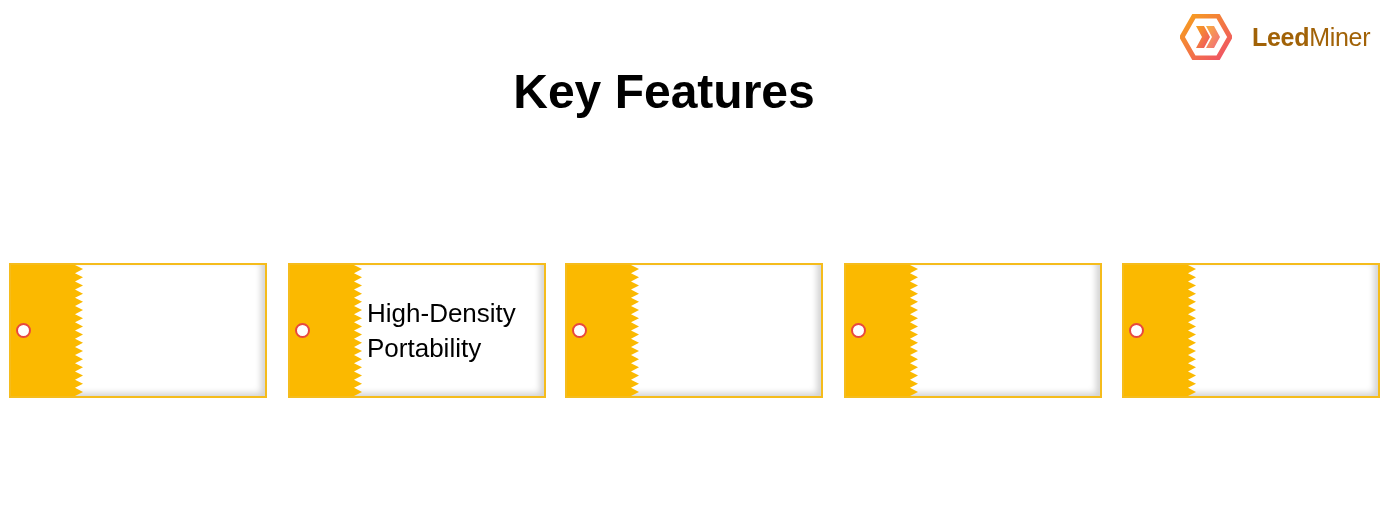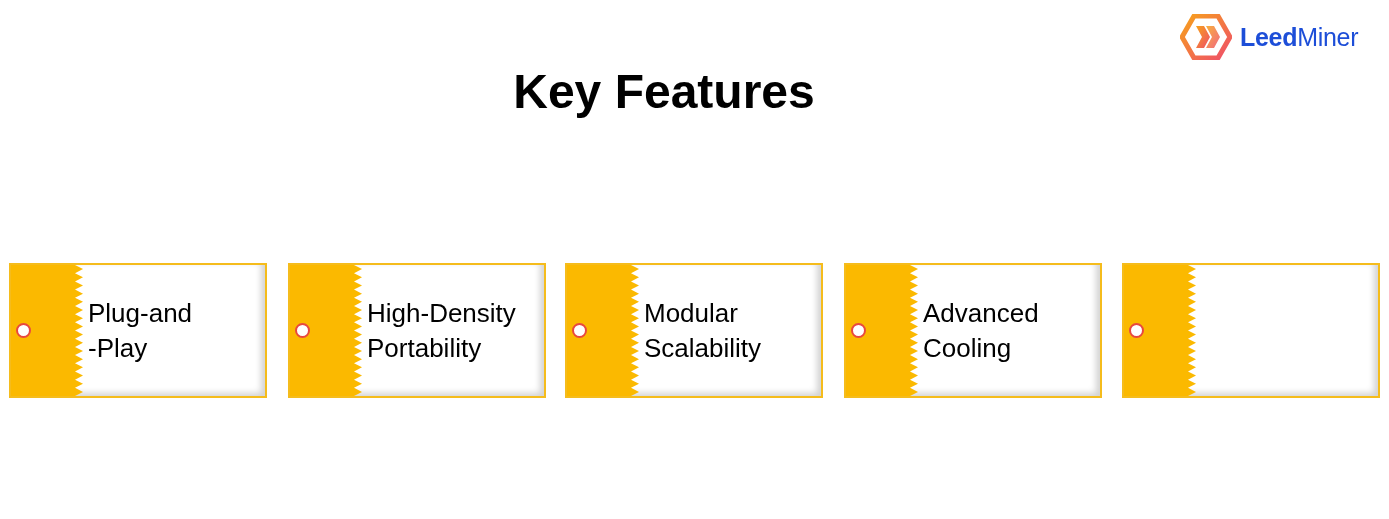--- a/index.html
+++ b/index.html
@@ -1,19 +1,19 @@
 <!DOCTYPE html>
 <html><head>
 <meta charset="utf-8">
 <style>
   html, body { margin:0; padding:0; background:#ffffff; }
   body { width:1389px; height:519px; position:relative; overflow:hidden; font-family:"Liberation Sans", sans-serif; }
   .logo { position:absolute; left:1180px; top:14px; display:flex; align-items:center; }
   .logo svg { width:52px; height:46px; }
-  .logo-text { font-size:25px; color:#1d4ed8; margin-left:8px; letter-spacing:-0.3px; }
+  .logo-text { font-size:25px; color:#a16207; margin-left:20px; letter-spacing:-0.3px; }
   .logo-text b { font-weight:700; }
   .title { position:absolute; left:0; width:1328px; top:64px; text-align:center; font-size:48px; font-weight:700; color:#000; }
   .card { position:absolute; top:263px; width:258px; height:135px; box-sizing:border-box; border:2px solid #f5bc1c; background:#fff; box-shadow: inset -4px -3px 6px rgba(0,0,0,0.18); overflow:hidden; }
   .band { position:absolute; left:0; top:0; width:72px; height:100%; }
   .band svg { position:absolute; left:0; top:0; width:72px; height:131px; }
   .dot { position:absolute; left:5px; top:58px; width:11px; height:11px; border-radius:50%; background:#fff; border:2px solid #e8483f; }
   .label { position:absolute; left:77px; top:0; height:100%; display:flex; align-items:center; font-size:26px; line-height:35px; color:#000; white-space:pre-line; }
 </style>
 </head>
 <body>
@@ -35,55 +35,49 @@
 
 <div class="title">Key Features</div>
 
 <div class="card" style="left:9px">
   <div class="band">
       <svg viewBox="0 0 72 131" preserveAspectRatio="none">
         <path class="zz" fill="#fbb900" d="M0 0 L64 0 L72 4.09 L64 8.19 L72 12.28 L64 16.38 L72 20.47 L64 24.56 L72 28.66 L64 32.75 L72 36.84 L64 40.94 L72 45.03 L64 49.13 L72 53.22 L64 57.31 L72 61.41 L64 65.50 L72 69.59 L64 73.69 L72 77.78 L64 81.88 L72 85.97 L64 90.06 L72 94.16 L64 98.25 L72 102.34 L64 106.44 L72 110.53 L64 114.63 L72 118.72 L64 122.81 L72 126.91 L64 131.00 L0 131 Z"></path>
       </svg>
     </div>
   <div class="dot"></div>
-  <div class="label">Plug-and
--Play</div>
 </div>
 
 <div class="card" style="left:288px">
   <div class="band">
       <svg viewBox="0 0 72 131" preserveAspectRatio="none">
         <path class="zz" fill="#fbb900" d="M0 0 L64 0 L72 4.09 L64 8.19 L72 12.28 L64 16.38 L72 20.47 L64 24.56 L72 28.66 L64 32.75 L72 36.84 L64 40.94 L72 45.03 L64 49.13 L72 53.22 L64 57.31 L72 61.41 L64 65.50 L72 69.59 L64 73.69 L72 77.78 L64 81.88 L72 85.97 L64 90.06 L72 94.16 L64 98.25 L72 102.34 L64 106.44 L72 110.53 L64 114.63 L72 118.72 L64 122.81 L72 126.91 L64 131.00 L0 131 Z"></path>
       </svg>
     </div>
   <div class="dot"></div>
   <div class="label">High-Density
 Portability</div>
 </div>
 
 <div class="card" style="left:565px">
   <div class="band">
       <svg viewBox="0 0 72 131" preserveAspectRatio="none">
         <path class="zz" fill="#fbb900" d="M0 0 L64 0 L72 4.09 L64 8.19 L72 12.28 L64 16.38 L72 20.47 L64 24.56 L72 28.66 L64 32.75 L72 36.84 L64 40.94 L72 45.03 L64 49.13 L72 53.22 L64 57.31 L72 61.41 L64 65.50 L72 69.59 L64 73.69 L72 77.78 L64 81.88 L72 85.97 L64 90.06 L72 94.16 L64 98.25 L72 102.34 L64 106.44 L72 110.53 L64 114.63 L72 118.72 L64 122.81 L72 126.91 L64 131.00 L0 131 Z"></path>
       </svg>
     </div>
   <div class="dot"></div>
-  <div class="label">Modular
-Scalability</div>
 </div>
 
 <div class="card" style="left:844px">
   <div class="band">
       <svg viewBox="0 0 72 131" preserveAspectRatio="none">
         <path class="zz" fill="#fbb900" d="M0 0 L64 0 L72 4.09 L64 8.19 L72 12.28 L64 16.38 L72 20.47 L64 24.56 L72 28.66 L64 32.75 L72 36.84 L64 40.94 L72 45.03 L64 49.13 L72 53.22 L64 57.31 L72 61.41 L64 65.50 L72 69.59 L64 73.69 L72 77.78 L64 81.88 L72 85.97 L64 90.06 L72 94.16 L64 98.25 L72 102.34 L64 106.44 L72 110.53 L64 114.63 L72 118.72 L64 122.81 L72 126.91 L64 131.00 L0 131 Z"></path>
       </svg>
     </div>
   <div class="dot"></div>
-  <div class="label">Advanced
-Cooling</div>
 </div>
 
 <div class="card" style="left:1122px">
   <div class="band">
       <svg viewBox="0 0 72 131" preserveAspectRatio="none">
         <path class="zz" fill="#fbb900" d="M0 0 L64 0 L72 4.09 L64 8.19 L72 12.28 L64 16.38 L72 20.47 L64 24.56 L72 28.66 L64 32.75 L72 36.84 L64 40.94 L72 45.03 L64 49.13 L72 53.22 L64 57.31 L72 61.41 L64 65.50 L72 69.59 L64 73.69 L72 77.78 L64 81.88 L72 85.97 L64 90.06 L72 94.16 L64 98.25 L72 102.34 L64 106.44 L72 110.53 L64 114.63 L72 118.72 L64 122.81 L72 126.91 L64 131.00 L0 131 Z"></path>
       </svg>
     </div>
   <div class="dot"></div>
 </div>

